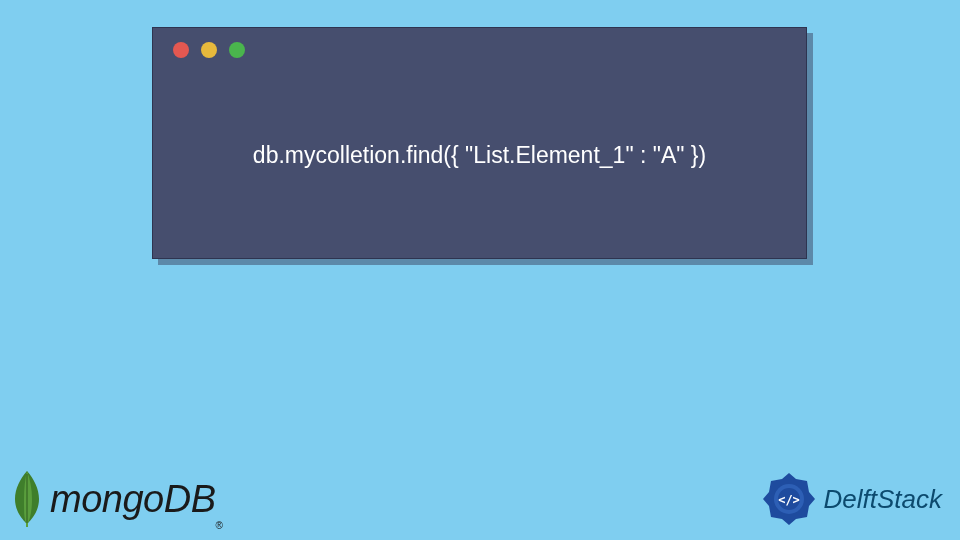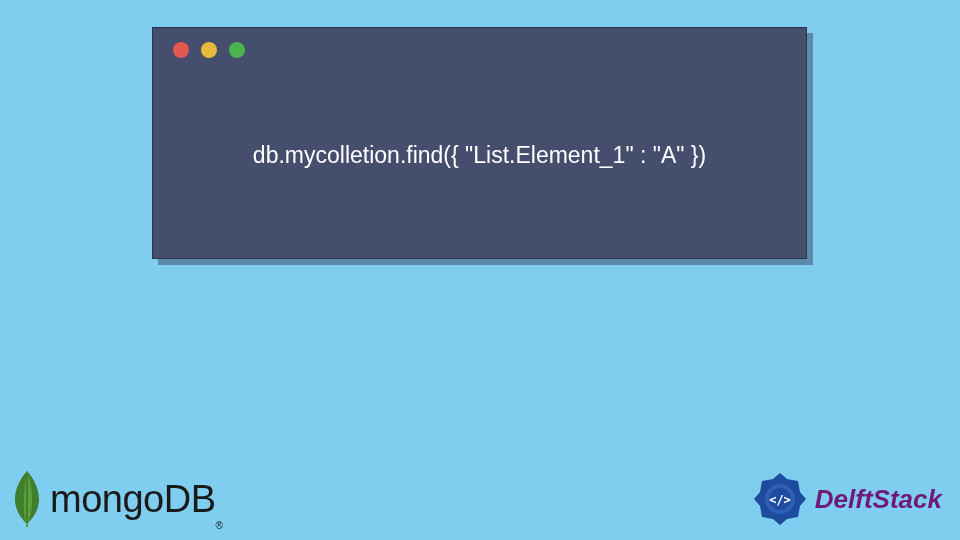--- a/index.html
+++ b/index.html
@@ -75,20 +75,21 @@
     }
     .mongo-leaf svg {
       width: 100%;
       height: 100%;
     }
     .mongo-text {
       font-size: 38px;
       color: #1a1a1a;
       font-weight: 400;
       letter-spacing: -0.5px;
+      font-style: italic;
     }
     .mongo-reg {
       font-size: 10px;
       color: #1a1a1a;
       vertical-align: bottom;
       position: relative;
       top: 10px;
     }
     .delft-logo {
       display: flex;
@@ -99,22 +100,22 @@
       width: 58px;
       height: 58px;
       position: relative;
     }
     .delft-badge svg {
       width: 100%;
       height: 100%;
     }
     .delft-text {
       font-size: 26px;
-      font-weight: bold;
-      color: #701a75;
+      font-weight: normal;
+      color: #0c4a6e;
       font-style: italic;
     }
   </style>
 </head>
 <body>
 
 <div class="code-window">
   <div class="title-bar">
     <div class="dot dot-red"></div>
     <div class="dot dot-yellow"></div>

